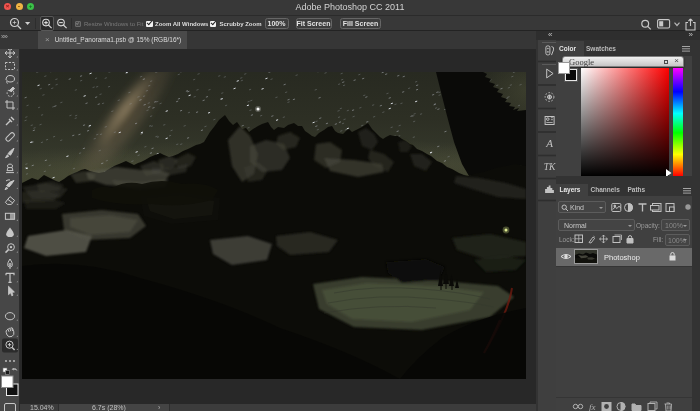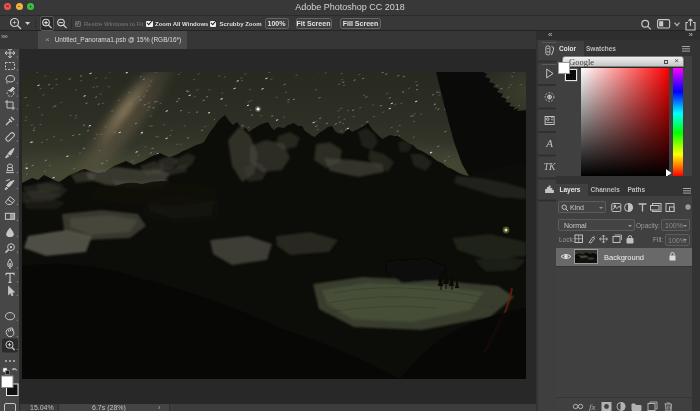--- a/index.html
+++ b/index.html
@@ -24,21 +24,21 @@
 .combo { background:#444; border:1px solid #5c5c5c; border-radius:2px; color:#c8c8c8; font-size:7px; }
 .combo span { position:absolute; top:2px; }
 .chev:after { content:""; position:absolute; right:2.5px; top:4.5px; width:0; height:0; border:2.6px solid transparent; border-top-color:#9a9a9a; }
 .icn { stroke:#c0c0c0; fill:none; stroke-width:1; }
 </style></head>
 <body>
 <div class="abs" id="titlebar">
  <div class="abs tl" style="left:4px;background:#f0544e;color:#7c1512;font-size:6px;line-height:7px;text-align:center;font-weight:bold">×</div>
  <div class="abs tl" style="left:15.5px;background:#f0b444;color:#925e10;font-size:7px;line-height:6px;text-align:center;font-weight:bold">-</div>
  <div class="abs tl" style="left:27px;background:#3bc148;color:#0e6e1a;font-size:6px;line-height:6.5px;text-align:center;font-weight:bold">+</div>
- <div class="abs" id="title">Adobe Photoshop CC 2018</div>
+ <div class="abs" id="title">Adobe Photoshop CC 2011</div>
 </div>
 
 <div class="abs" id="options">
  <svg class="abs" style="left:8px;top:1px" width="24" height="14" viewBox="0 0 24 14">
       <g stroke="#d0d0d0" fill="none" stroke-width="1.2">
         <circle cx="6.5" cy="5.5" r="4"></circle>
         <path d="M9.5 8.5 L13 12"></path>
         <path d="M4.7 5.5 l3.6 0 M6.5 3.7 l0 3.6" stroke-width="0.9" opacity="0.8"></path>
       </g>
       <path d="M17 5 l2.6 3 l2.6 -3 Z" fill="#cfcfcf"></path>
@@ -446,21 +446,21 @@
       </svg>
    <div class="abs" style="left:19px;top:210px;outline:0.5px solid #9a9a9a">
         <svg width="22" height="13" viewBox="0 0 22 13" style="display:block">
           <rect width="22" height="13" fill="#11110c"></rect>
           <rect width="22" height="5" fill="#31332a"></rect>
           <path d="M0 5 L4 3.4 L8 4.6 L11 2.4 L15 4 L18 3 L22 4.4 L22 8 L0 8 Z" fill="#0a0a08"></path>
           <path d="M3 5 l4 0.8 l3.6 -0.6 l2.6 1 l-2 1.6 l-5 0.4 Z" fill="#44443a"></path>
           <path d="M12 7.6 l5 -0.4 l3 1.2 l-3 1.4 l-4 -0.2 Z" fill="#38382f"></path>
         </svg>
       </div>
-   <span class="abs" style="left:48px;top:212.5px;font-size:7.5px;color:#ededed">Background</span>
+   <span class="abs" style="left:48px;top:212.5px;font-size:7.5px;color:#ededed">Photoshop</span>
    <svg class="abs" style="left:112px;top:210.5px" width="9" height="11">
         <path d="M1.5 4.5 l6 0 l0 5 l-6 0 Z" fill="#dcdcdc"></path>
         <path d="M2.8 4.5 l0 -1.3 a1.7 1.7 0 0 1 3.4 0 l0 1.3" stroke="#dcdcdc" fill="none"></path>
       </svg>
    <div class="abs" style="left:0;top:225.5px;width:136px;height:1px;background:#353535"></div>
    <div class="abs" style="left:0;top:357px;width:136px;height:1px;background:#353535"></div>
    <svg class="abs" style="left:16px;top:361px" width="112" height="11" viewBox="0 0 112 11">
      <g stroke="#b2b2b2" fill="none" stroke-width="1">
      <circle cx="3.5" cy="5.5" r="2.2"></circle>
           <circle cx="8.5" cy="5.5" r="2.2"></circle>

